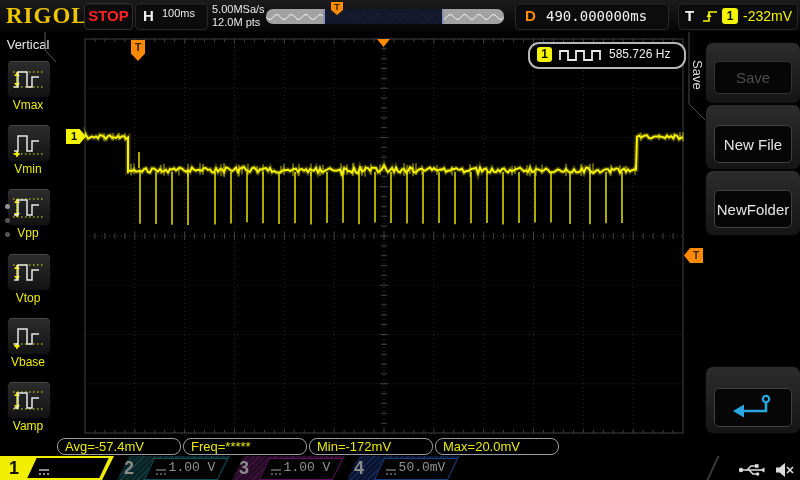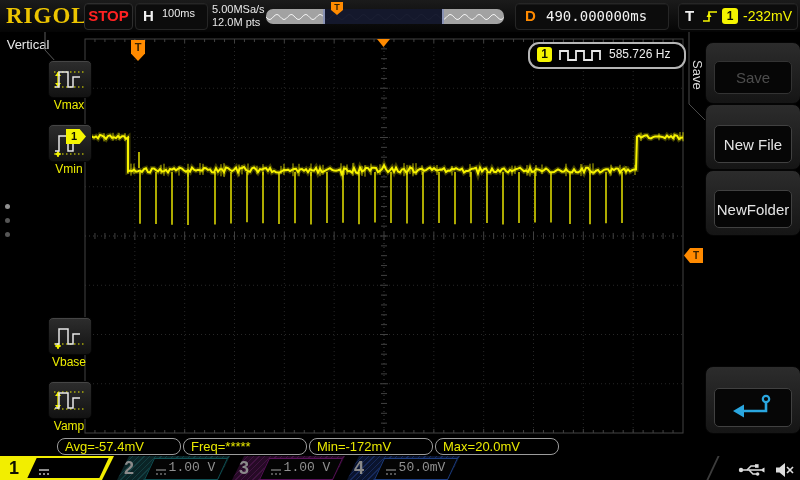--- a/index.html
+++ b/index.html
@@ -32,21 +32,21 @@
   .tbox{position:absolute;left:678px;top:3px;width:118px;height:25px;}
   .tlab{position:absolute;left:6px;top:3px;color:#f0f0f0;font-weight:bold;font-size:15px;}
   .tslope{position:absolute;left:22px;top:4px;width:18px;height:17px;color:#f5f500;}
   .badge1{position:absolute;left:43px;top:4px;width:16px;height:16px;background:#f5f500;color:#101000;
           border-radius:3px;font-size:12px;font-weight:bold;text-align:center;line-height:16px;}
   .tval{position:absolute;left:64px;top:4px;color:#f5f500;font-size:14px;}
 
   
   #leftmenu{position:absolute;left:0;top:32px;width:56px;height:424px;}
   .lm-title{position:absolute;left:0;top:5px;width:56px;text-align:center;color:#e9e9e9;font-size:13px;}
-  .lm-item{position:absolute;left:7px;width:44px;height:52px;cursor:pointer;margin-left:41px;}
+  .lm-item{position:absolute;left:7px;width:44px;height:52px;cursor:pointer;}
   .lm-iconbox{position:absolute;left:0;top:0;width:42px;height:36px;border-radius:5px;
               background:linear-gradient(#2d2d2d,#121212);border:1px solid #050505;
               box-shadow:0 1px 0 rgba(255,255,255,.12) inset;}
   .lm-iconbox svg{position:absolute;left:3px;top:3px;}
   .lm-label{position:absolute;left:-7px;top:38px;width:56px;text-align:center;color:#eded00;font-size:12px;}
   .dot{position:absolute;left:5px;width:5px;height:5px;border-radius:50%;}
 
   
   #rightmenu{position:absolute;left:688px;top:32px;width:112px;height:424px;}
   .rm-tab{position:absolute;left:1px;top:12px;width:16px;height:62px;color:#dcdcdc;font-size:13px;
@@ -418,20 +418,49 @@
               <line x1="2" y1="26" x2="32" y2="26" stroke="#f0f000" stroke-width="1" stroke-dasharray="1.5,2.5"></line>
               <line x1="6" y1="29" x2="6" y2="23" stroke="#f0f000" stroke-width="1.3"></line>
               <path d="M3 27 L9 27 L6 23 Z" fill="#f0f000"></path>
               <path d="M3 25 L9 25 L6 29 Z" fill="#f0f000"></path>
               <path d="M3 23 L7 23 L7 8 L16 8 L16 23 L21 23 L21 13 L28 13" fill="none" stroke="#e8e8e8" stroke-width="1.5"></path>
             </svg>
           </svg>
         </div>
       <div class="lm-label">Vmin</div>
     </div>
+    <div class="lm-item" style="top:156px">
+      <div class="lm-iconbox">
+          <svg width="36" height="30">
+            <svg width="36" height="30" viewBox="0 0 36 30">
+              <line x1="2" y1="7" x2="32" y2="7" stroke="#f0f000" stroke-width="1" stroke-dasharray="1.5,2.5"></line>
+              <line x1="2" y1="25" x2="32" y2="25" stroke="#f0f000" stroke-width="1" stroke-dasharray="1.5,2.5"></line>
+              <line x1="6" y1="25" x2="6" y2="7" stroke="#f0f000" stroke-width="1.3"></line>
+              <path d="M3 11 L9 11 L6 7 Z" fill="#f0f000"></path>
+              <path d="M3 21 L9 21 L6 25 Z" fill="#f0f000"></path>
+              <path d="M3 23 L7 23 L7 8 L16 8 L16 23 L21 23 L21 13 L28 13" fill="none" stroke="#e8e8e8" stroke-width="1.5"></path>
+            </svg>
+          </svg>
+        </div>
+      <div class="lm-label">Vpp</div>
+    </div>
+    <div class="lm-item" style="top:221px">
+      <div class="lm-iconbox">
+          <svg width="36" height="30">
+            <svg width="36" height="30" viewBox="0 0 36 30">
+              <line x1="2" y1="8" x2="32" y2="8" stroke="#f0f000" stroke-width="1" stroke-dasharray="1.5,2.5"></line>
+              <line x1="6" y1="23" x2="6" y2="8" stroke="#f0f000" stroke-width="1.3"></line>
+              <path d="M3 12 L9 12 L6 8 Z" fill="#f0f000"></path>
+              <path d="M3 19 L9 19 L6 23 Z" fill="#f0f000"></path>
+              <path d="M3 23 L7 23 L7 8 L16 8 L16 23 L21 23 L21 13 L28 13" fill="none" stroke="#e8e8e8" stroke-width="1.5"></path>
+            </svg>
+          </svg>
+        </div>
+      <div class="lm-label">Vtop</div>
+    </div>
     <div class="lm-item" style="top:285px">
       <div class="lm-iconbox">
           <svg width="36" height="30">
             <svg width="36" height="30" viewBox="0 0 36 30">
               <line x1="2" y1="23" x2="32" y2="23" stroke="#f0f000" stroke-width="1" stroke-dasharray="1.5,2.5"></line>
               <line x1="6" y1="28" x2="6" y2="22" stroke="#f0f000" stroke-width="1.3"></line>
               <path d="M3 26 L9 26 L6 22 Z" fill="#f0f000"></path>
               <path d="M3 24 L9 24 L6 28 Z" fill="#f0f000"></path>
               <path d="M3 23 L7 23 L7 8 L16 8 L16 23 L21 23 L21 13 L28 13" fill="none" stroke="#e8e8e8" stroke-width="1.5"></path>
             </svg>

